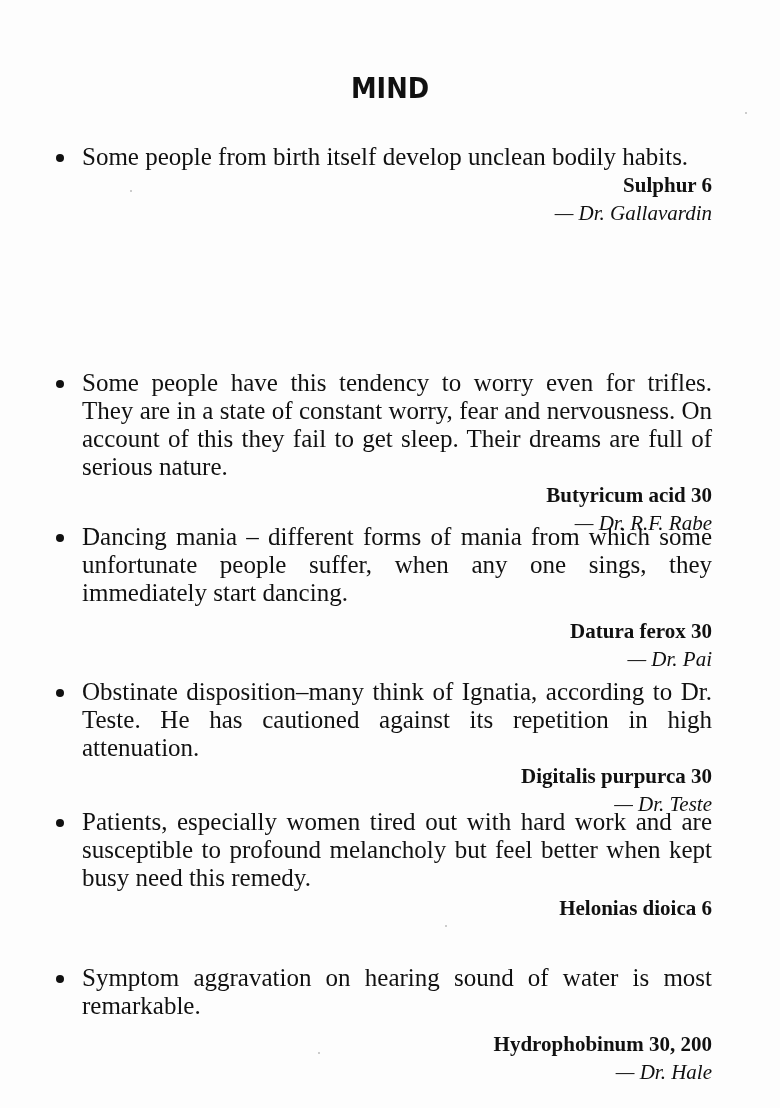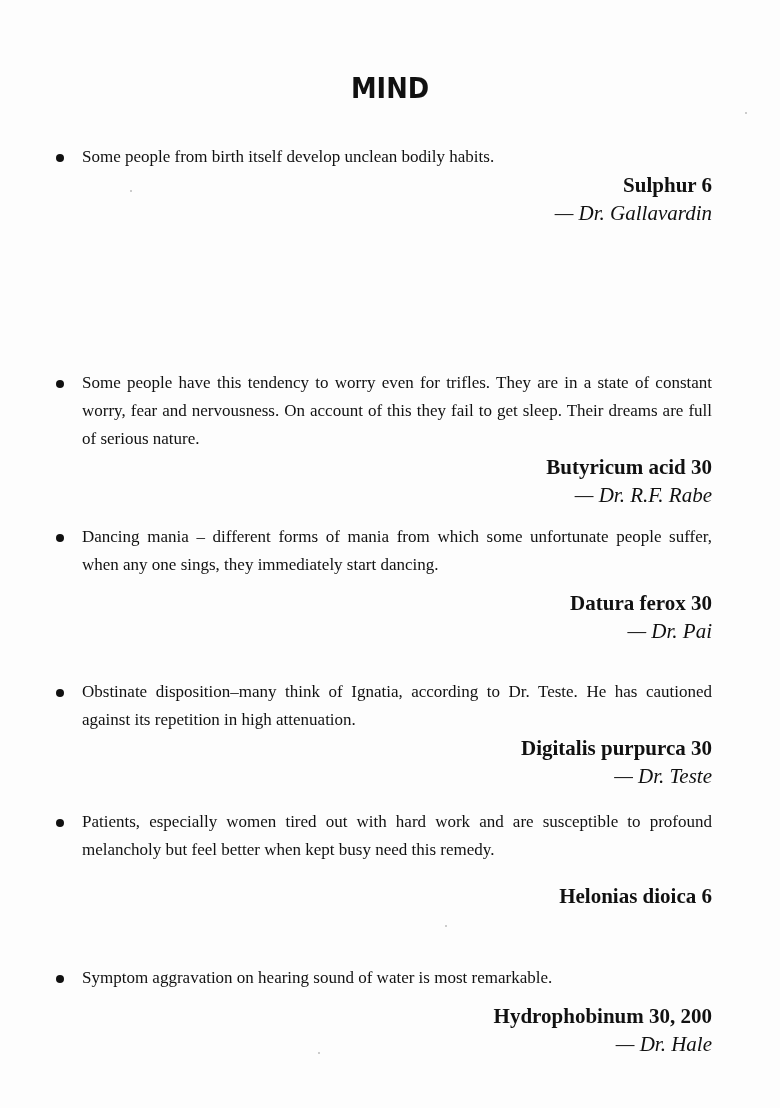--- a/index.html
+++ b/index.html
@@ -9,21 +9,21 @@
     position: absolute; left: 0; top: 72px; width: 780px; text-align: center;
     font-family: "DejaVu Sans", sans-serif; font-weight: bold; font-size: 28px; letter-spacing: 0px;
     transform: scaleX(0.92);
   }
   .entry { position: absolute; left: 52px; width: 660px; }
   .bullet {
     position: absolute; left: 4px; width: 8px; height: 8px; border-radius: 50%; background: #111;
   }
   .text {
     margin-left: 30px;
-    font-family: "Liberation Serif", serif; font-size: 17px; line-height: 28px;
+    font-family: "Liberation Serif", serif; font-size: 25px; line-height: 28px;
     text-align: justify; text-align-last: left;
     transform-origin: left top;
   }
   .remedy {
     text-align: right; font-family: "Liberation Serif", serif; font-weight: bold; font-size: 21px; line-height: 28px;
   }
   .author {
     text-align: right; font-family: "Liberation Serif", serif; font-style: italic; font-size: 21px; line-height: 28px;
   }
   .dot { position: absolute; width: 2px; height: 2px; background: #bbb; border-radius: 50%; }
@@ -60,21 +60,21 @@
   <div class="entry" style="top:678px;">
     <span class="bullet" style="top:11px;"></span>
     <div class="text">Obstinate disposition–many think of Ignatia, according to Dr. Teste. He has cautioned against its repetition in high attenuation.</div>
     <div class="remedy">Digitalis purpurca 30</div>
     <div class="author">— Dr. Teste</div>
   </div>
 
   <div class="entry" style="top:808px;">
     <span class="bullet" style="top:11px;"></span>
     <div class="text">Patients, especially women tired out with hard work and are susceptible to profound melancholy but feel better when kept busy need this remedy.</div>
-    <div class="remedy" style="margin-top:18px;">Helonias dioica 6</div>
+    <div class="remedy" style="margin-top:2px;">Helonias dioica 6</div>
   </div>
 
   <div class="entry" style="top:964px;">
     <span class="bullet" style="top:11px;"></span>
     <div class="text">Symptom aggravation on hearing sound of water is most remarkable.</div>
     <div class="remedy" style="margin-top:10px;">Hydrophobinum 30, 200</div>
     <div class="author">— Dr. Hale</div>
   </div>
 
   <span class="dot" style="left:745px;top:112px;"></span>

